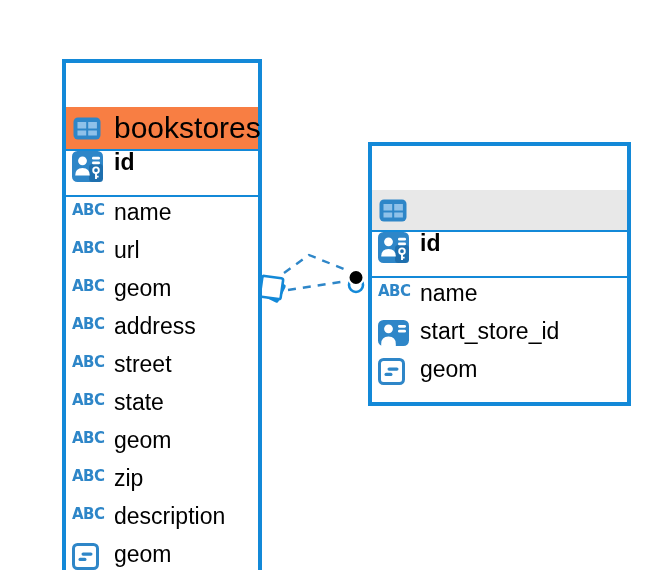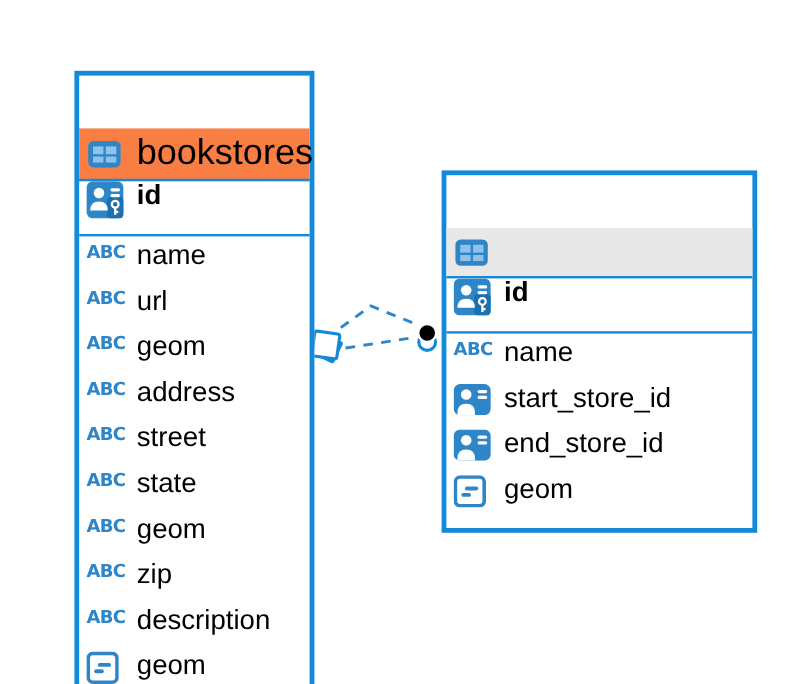--- a/index.html
+++ b/index.html
@@ -208,34 +208,20 @@
                 <rect x="20" y="5" width="8" height="2.7" rx="1.35" fill="#fff"></rect>
                 <rect x="20" y="9.8" width="8" height="2.7" rx="1.35" fill="#fff"></rect>
               </svg>
             </span>
           </span>
           <span class="col-label">start_store_id</span>
         </div>
         <div class="row field-row">
           <span class="icon-cell">
             <span class="icon">
-              <svg width="31" height="26" viewBox="0 0 31 26">
-                <rect width="31" height="26" rx="5.5" fill="var(--icon-blue)"></rect>
-                <circle cx="10.5" cy="8.8" r="4.4" fill="#fff"></circle>
-                <path d="M3.2 24 q0 -7.5 7.3 -7.5 q7.3 0 7.3 7.5 l0 2 -14.6 0 z" fill="#fff"></path>
-                <rect x="20" y="5" width="8" height="2.7" rx="1.35" fill="#fff"></rect>
-                <rect x="20" y="9.8" width="8" height="2.7" rx="1.35" fill="#fff"></rect>
-              </svg>
-            </span>
-          </span>
-          <span class="col-label">end_store_id</span>
-        </div>
-        <div class="row field-row">
-          <span class="icon-cell">
-            <span class="icon">
               <svg width="27" height="27" viewBox="0 0 27 27">
                 <rect x="1.5" y="1.5" width="24" height="24" rx="4" fill="#fff" stroke="var(--icon-blue)" stroke-width="3"></rect>
                 <rect x="9.5" y="9.5" width="11" height="3.2" rx="1.6" fill="var(--icon-blue)"></rect>
                 <rect x="6.5" y="14.8" width="8" height="3.2" rx="1.6" fill="var(--icon-blue)"></rect>
               </svg>
             </span>
           </span>
           <span class="col-label">geom</span>
         </div>
       </div>

